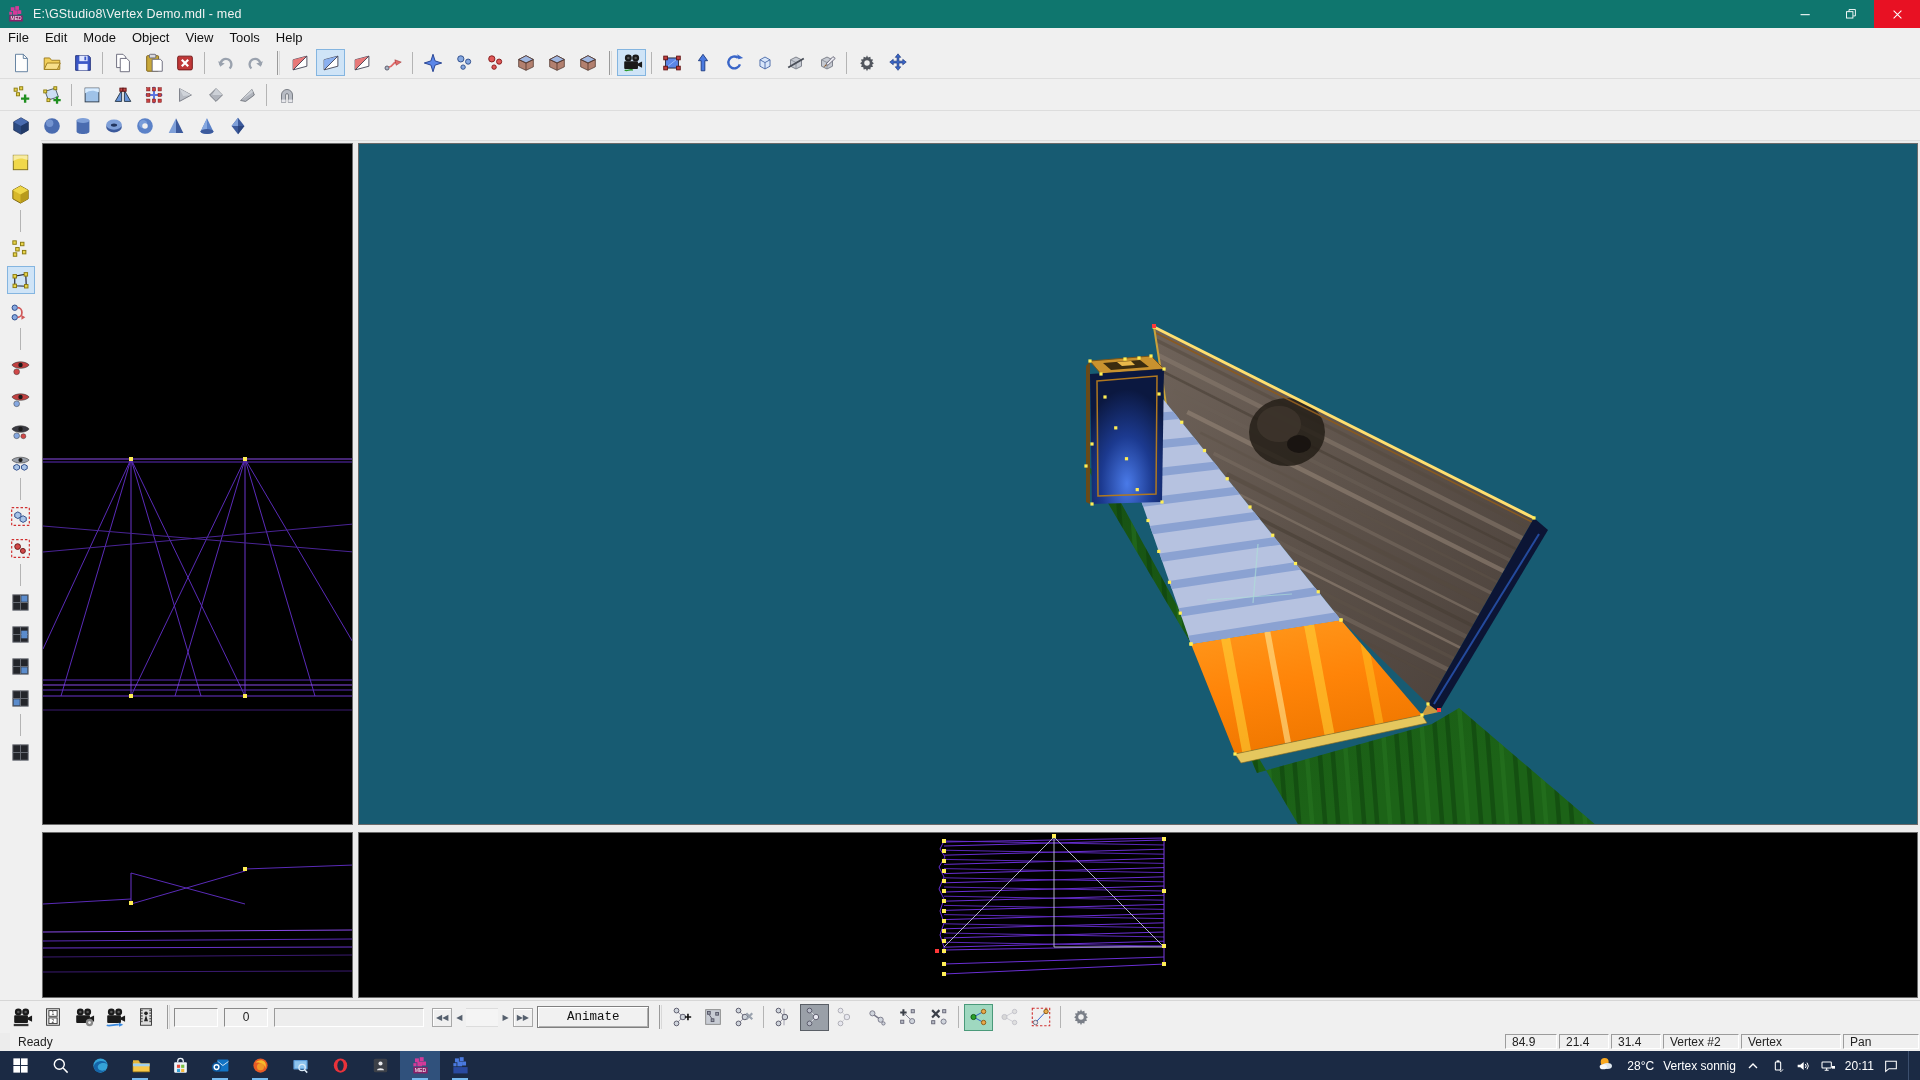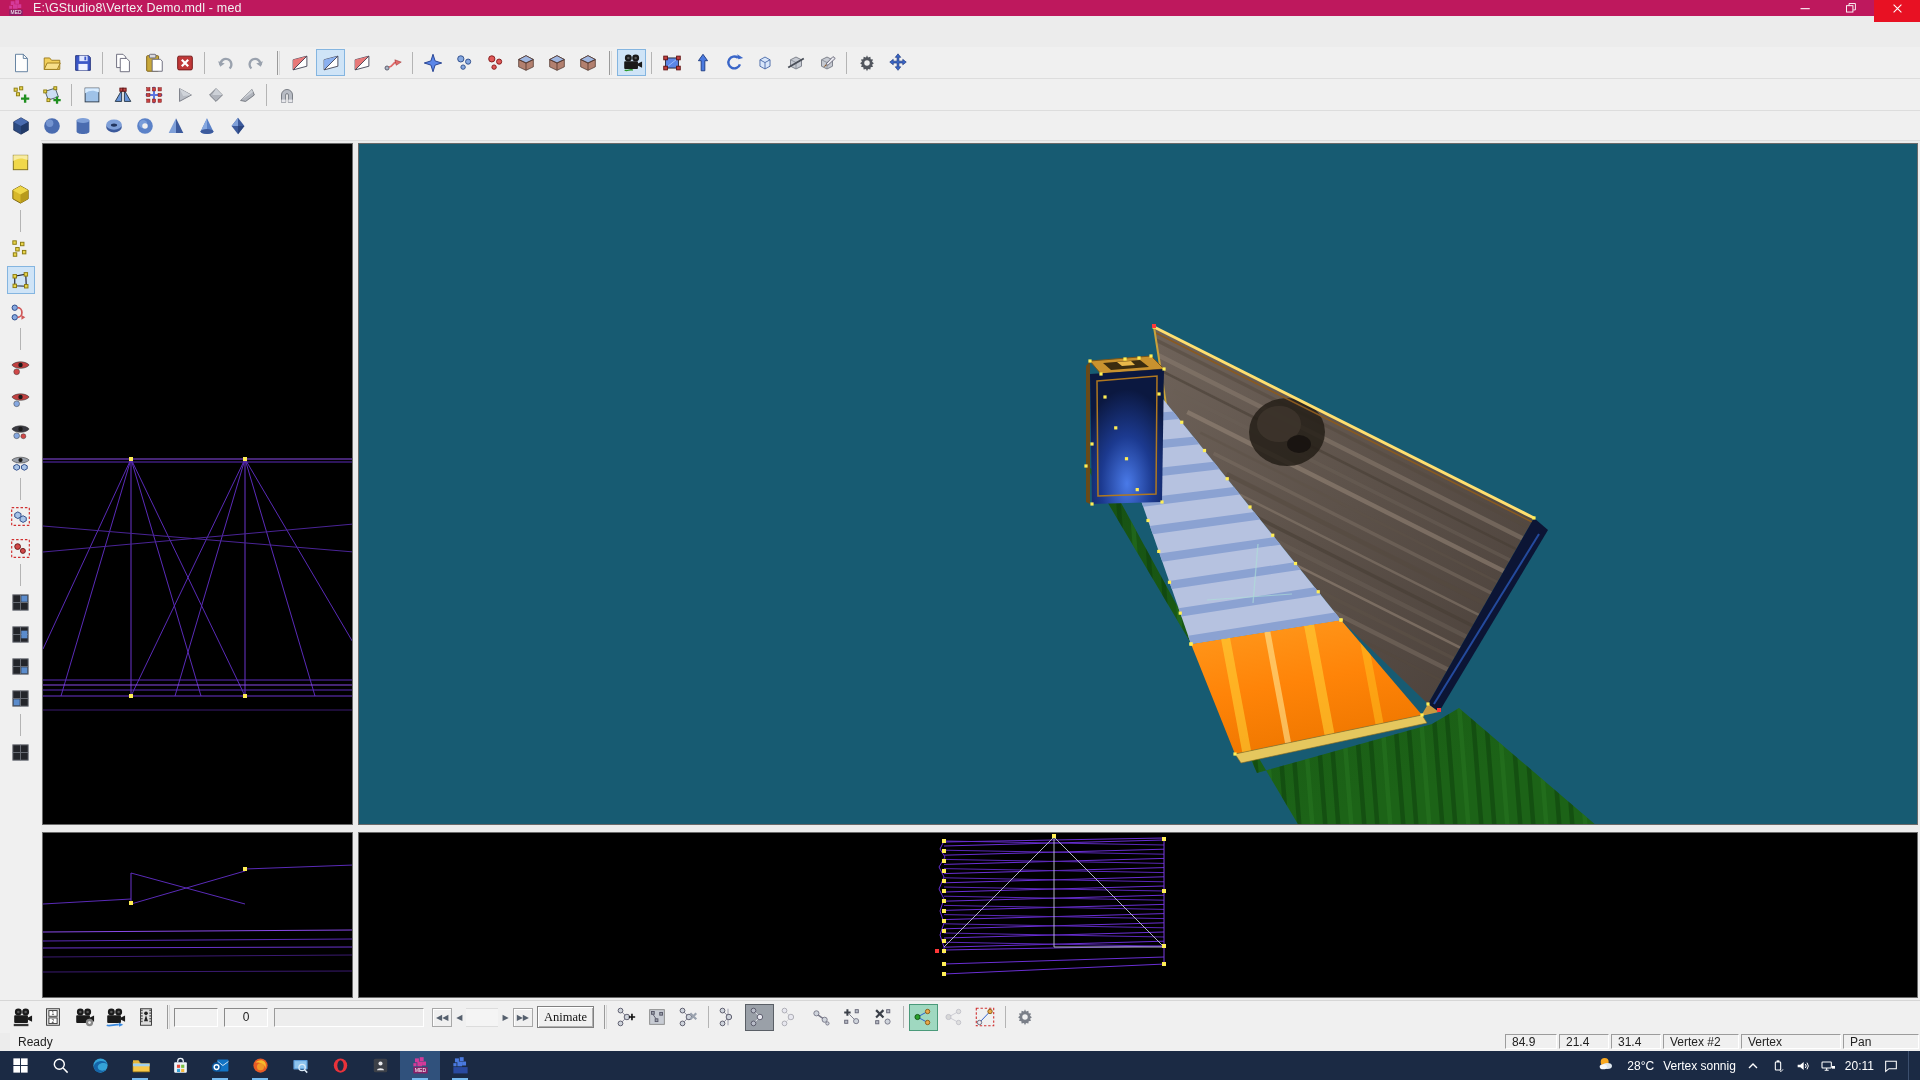--- a/index.html
+++ b/index.html
@@ -1,20 +1,20 @@
 <!DOCTYPE html>
 <html><head>
 <meta charset="utf-8">
 <style>
   html,body{margin:0;padding:0;background:#000;}
   body{width:1920px;height:1080px;overflow:hidden;font-family:"Liberation Sans",sans-serif;-webkit-font-smoothing:antialiased;}
   #app{position:relative;width:1920px;height:1080px;background:#ececec;}
 
   
-  .titlebar{position:absolute;top:0;left:0;right:0;height:16px;background:#be185d;display:flex;align-items:center;color:#fff;justify-content:center;}
+  .titlebar{position:absolute;top:0;left:0;right:0;height:28px;background:#0f766e;display:flex;align-items:center;color:#fff;justify-content:center;}
   .title-ico{width:18px;height:18px;margin:0 8px 0 7px;flex:0 0 auto;}
   .title-text{font-size:12.5px;color:#f2f2f2;letter-spacing:.2px;}
   .win-controls{margin-left:auto;display:flex;height:28px;}
   .wbtn{width:46px;height:28px;display:flex;align-items:center;justify-content:center;background:transparent;border:0;padding:0;}
   .wbtn.close{background:#e81123;}
   .wbtn svg{width:17px;height:17px;}
 
   
   .menubar{position:absolute;top:28px;left:0;right:0;height:19px;background:#f0f0f0;display:flex;align-items:center;font-size:13px;color:#111;}
   .menu-item{padding:1px 8px;cursor:default;}
@@ -46,21 +46,21 @@
   #vp-main{left:358px;top:143px;width:1560px;height:682px;background:#175b72;}
   #vp-bl{left:42px;top:832px;width:311px;height:166px;}
   #vp-br{left:358px;top:832px;width:1560px;height:166px;}
 
   
   .animbar{position:absolute;left:0;top:1000px;right:0;height:32px;background:#f0f0f0;border-top:1px solid #d6d6d6;display:flex;align-items:center;padding-left:6px;}
   .afield{height:19px;border:1px solid;border-color:#8a8a8a #ffffff #ffffff #8a8a8a;background:#f1f1f1;font-size:12px;text-align:center;color:#222;box-sizing:border-box;padding:0 2px;font-family:"Liberation Sans",sans-serif;}
   .atrack{height:19px;border:1px solid;border-color:#9a9a9a #ffffff #ffffff #9a9a9a;background:#ededed;box-sizing:border-box;}
   .navbtn{height:19px;border:1px solid #a8a8a8;background:#f0f0f0;color:#56606e;font-size:8px;display:flex;align-items:center;justify-content:center;padding:0 3px;box-shadow:inset 1px 1px 0 #fff;}
   .channel{height:17px;background:#f4f4f4;border-top:1px solid #dcdcdc;border-bottom:1px solid #dcdcdc;}
-  .animate-btn{height:22px;padding:0 6px;margin:8px 4px;background:#f1f1f1;border:1px solid #808080;box-shadow:inset 1px 1px 0 #fff,inset -1px -1px 0 #b0b0b0;font-size:12.5px;color:#111;font-family:Liberation Serif, serif;}
+  .animate-btn{height:22px;padding:0 29px;margin:8px 4px;background:#f1f1f1;border:1px solid #808080;box-shadow:inset 1px 1px 0 #fff,inset -1px -1px 0 #b0b0b0;font-size:12.5px;color:#111;font-family:Liberation Mono, monospace;}
 
   
   .statusbar{position:absolute;left:10px;top:1032px;right:0;height:19px;background:#f0f0f0;display:flex;align-items:center;font-size:12px;color:#222;}
   .spanel{height:15px;margin:0 1px;border:1px solid;border-color:#9c9c9c #ffffff #ffffff #9c9c9c;display:flex;align-items:center;padding:0 6px;box-sizing:border-box;}
   .spanel.grow{flex:1 1 auto;border-color:transparent;}
   .sp-ready{width:180px;border-color:transparent;}
 
   
   .taskbar{position:absolute;left:0;top:1051px;right:0;height:29px;background:#1b2a44;display:flex;align-items:center;color:#fff;}
   .tapp{position:relative;width:40px;height:29px;display:flex;align-items:center;justify-content:center;background:transparent;border:0;padding:0;}
@@ -105,20 +105,29 @@
           </svg>
         </button>
       <button class="wbtn close">
           <svg viewBox="0 0 24 24">
             <path d="M6.5 6.5l11 11M17.5 6.5l-11 11" stroke="#fff" stroke-width="1.5"></path>
           </svg>
         </button>
     </div>
   </div>
 
+  <div class="menubar" id="menubar">
+      <div class="menu-item">File</div>
+      <div class="menu-item">Edit</div>
+      <div class="menu-item">Mode</div>
+      <div class="menu-item">Object</div>
+      <div class="menu-item">View</div>
+      <div class="menu-item">Tools</div>
+      <div class="menu-item">Help</div>
+    </div>
 
   <div class="tbrow" id="tb1">
       <button class="tb">
         <span class="ic" style="display:flex">
           <svg viewBox="0 0 24 24">
             <path d="M6 2.5h8.5L19 7v14.5H6z" fill="#fdfdfd" stroke="#5a7a9a"></path>
             <path d="M14.5 2.5V7H19" fill="none" stroke="#5a7a9a"></path>
           </svg>
         </span>
       </button>

